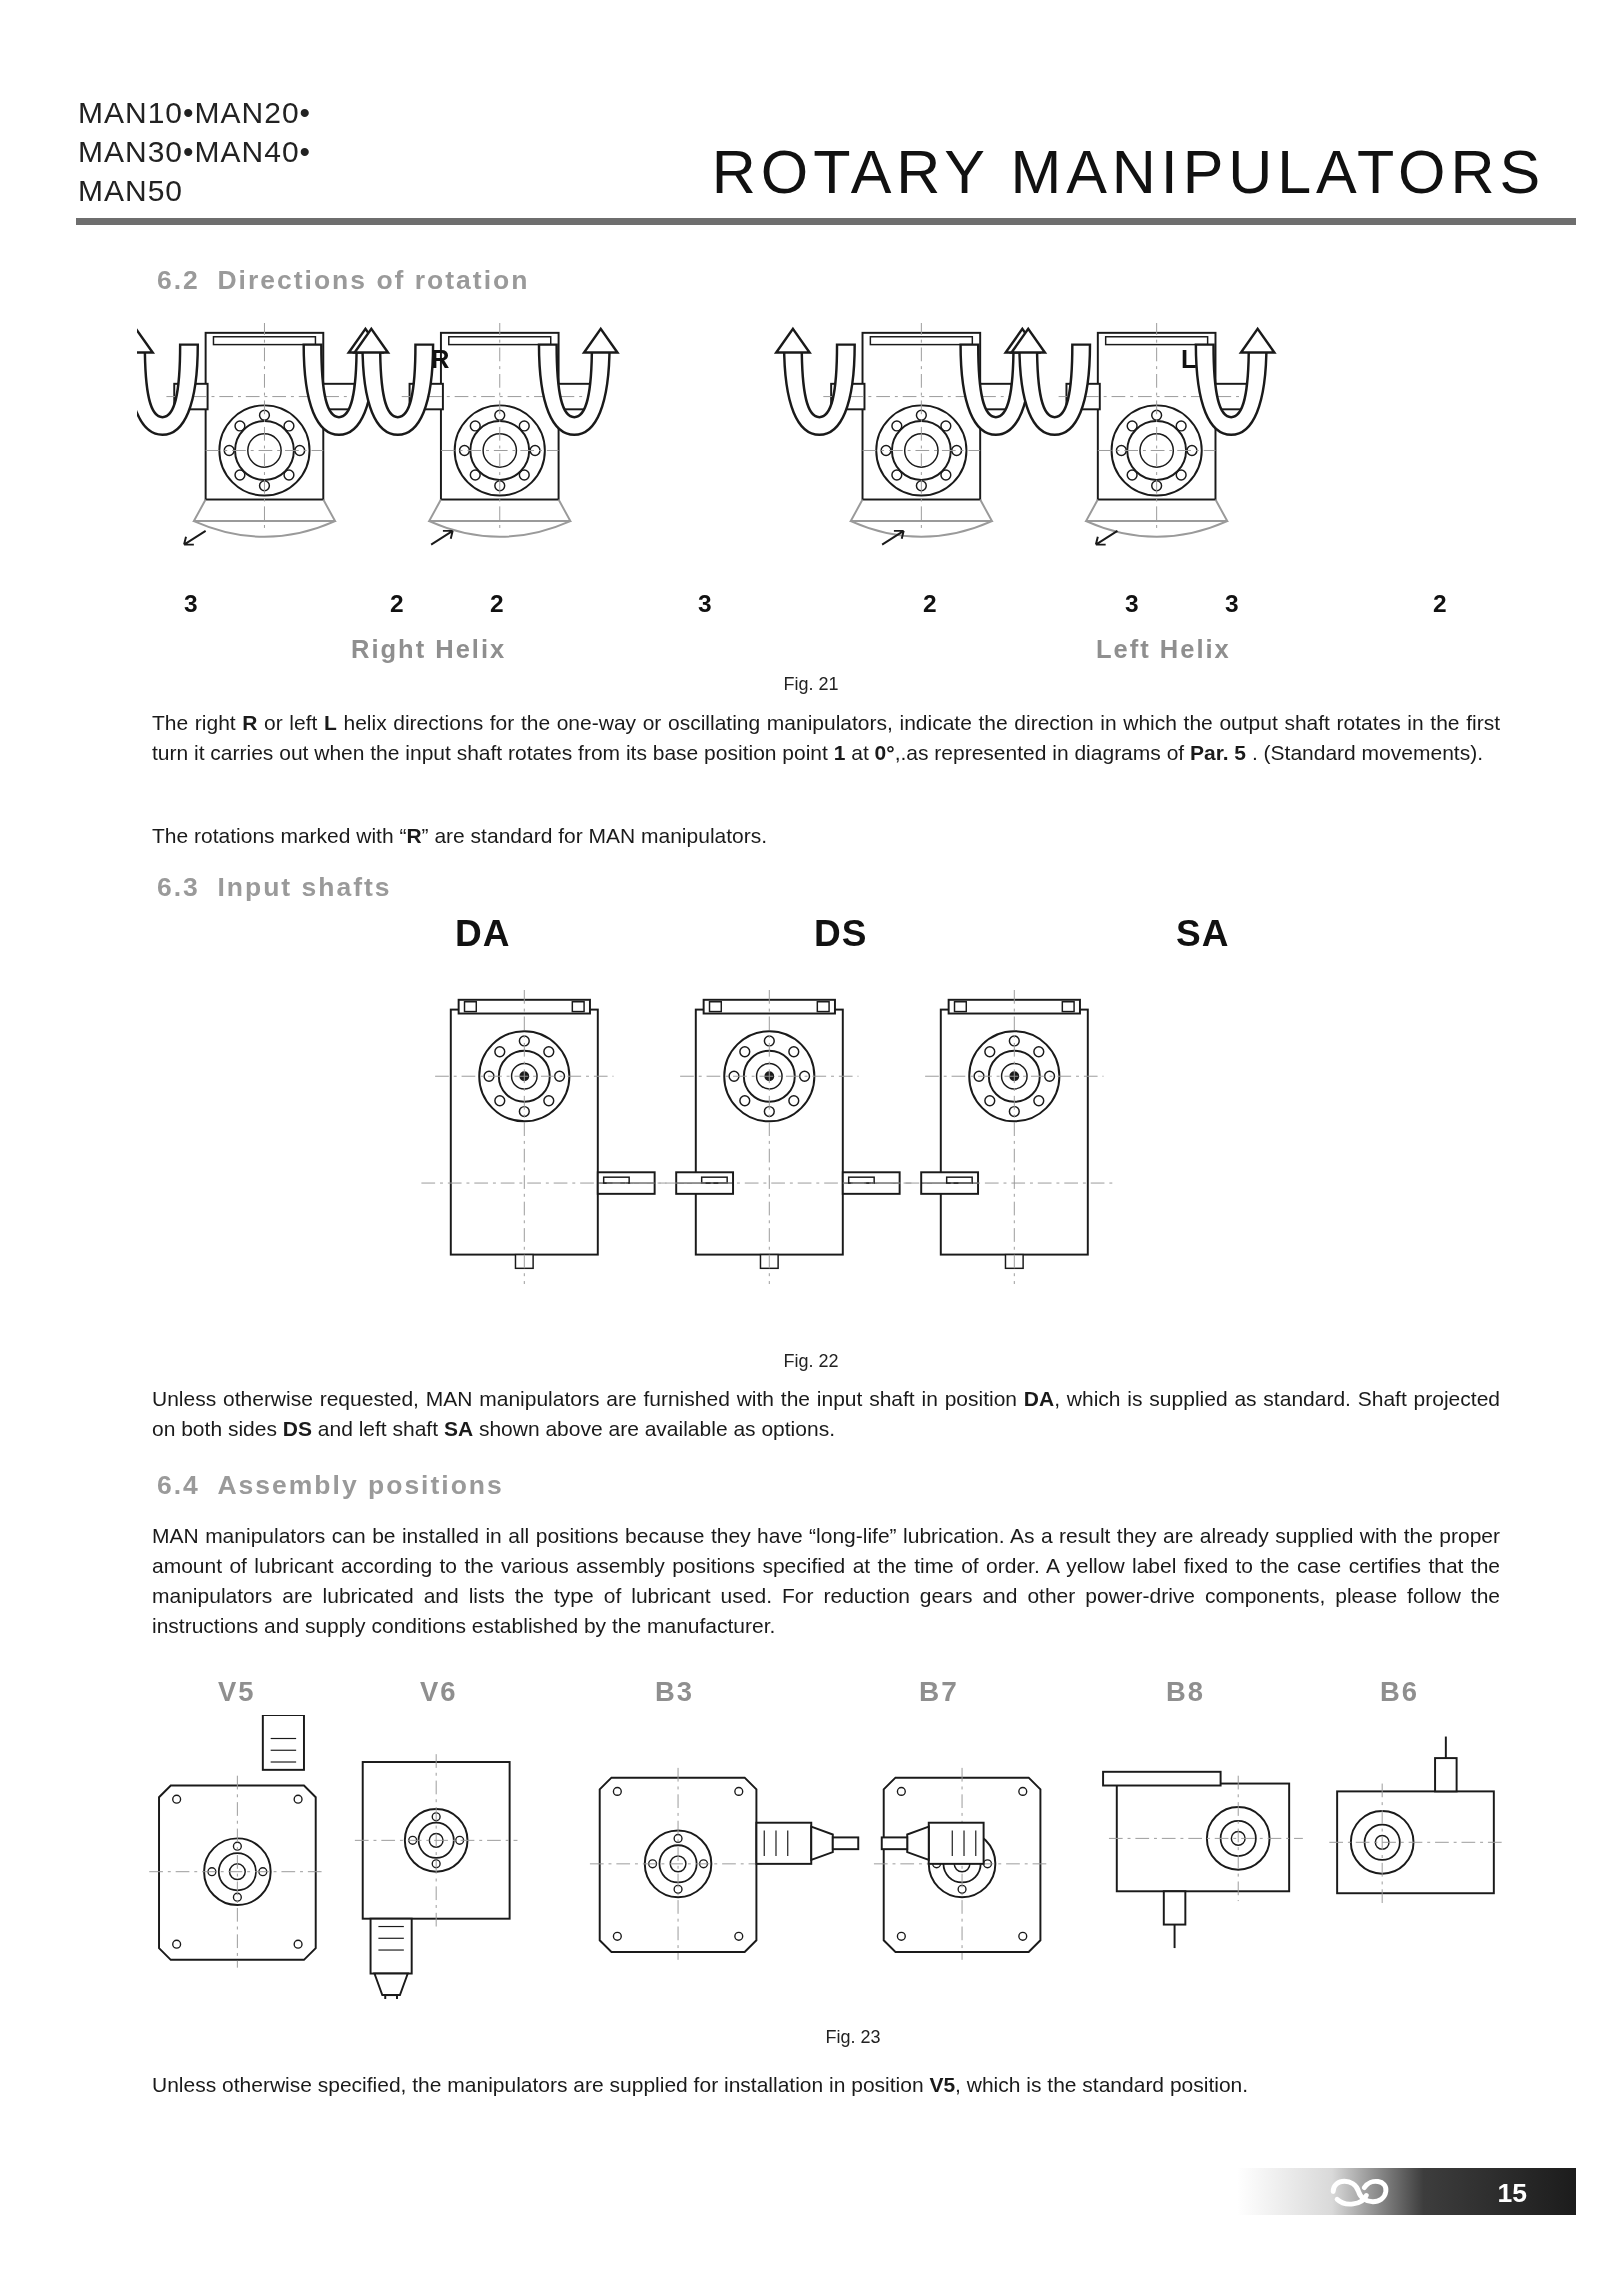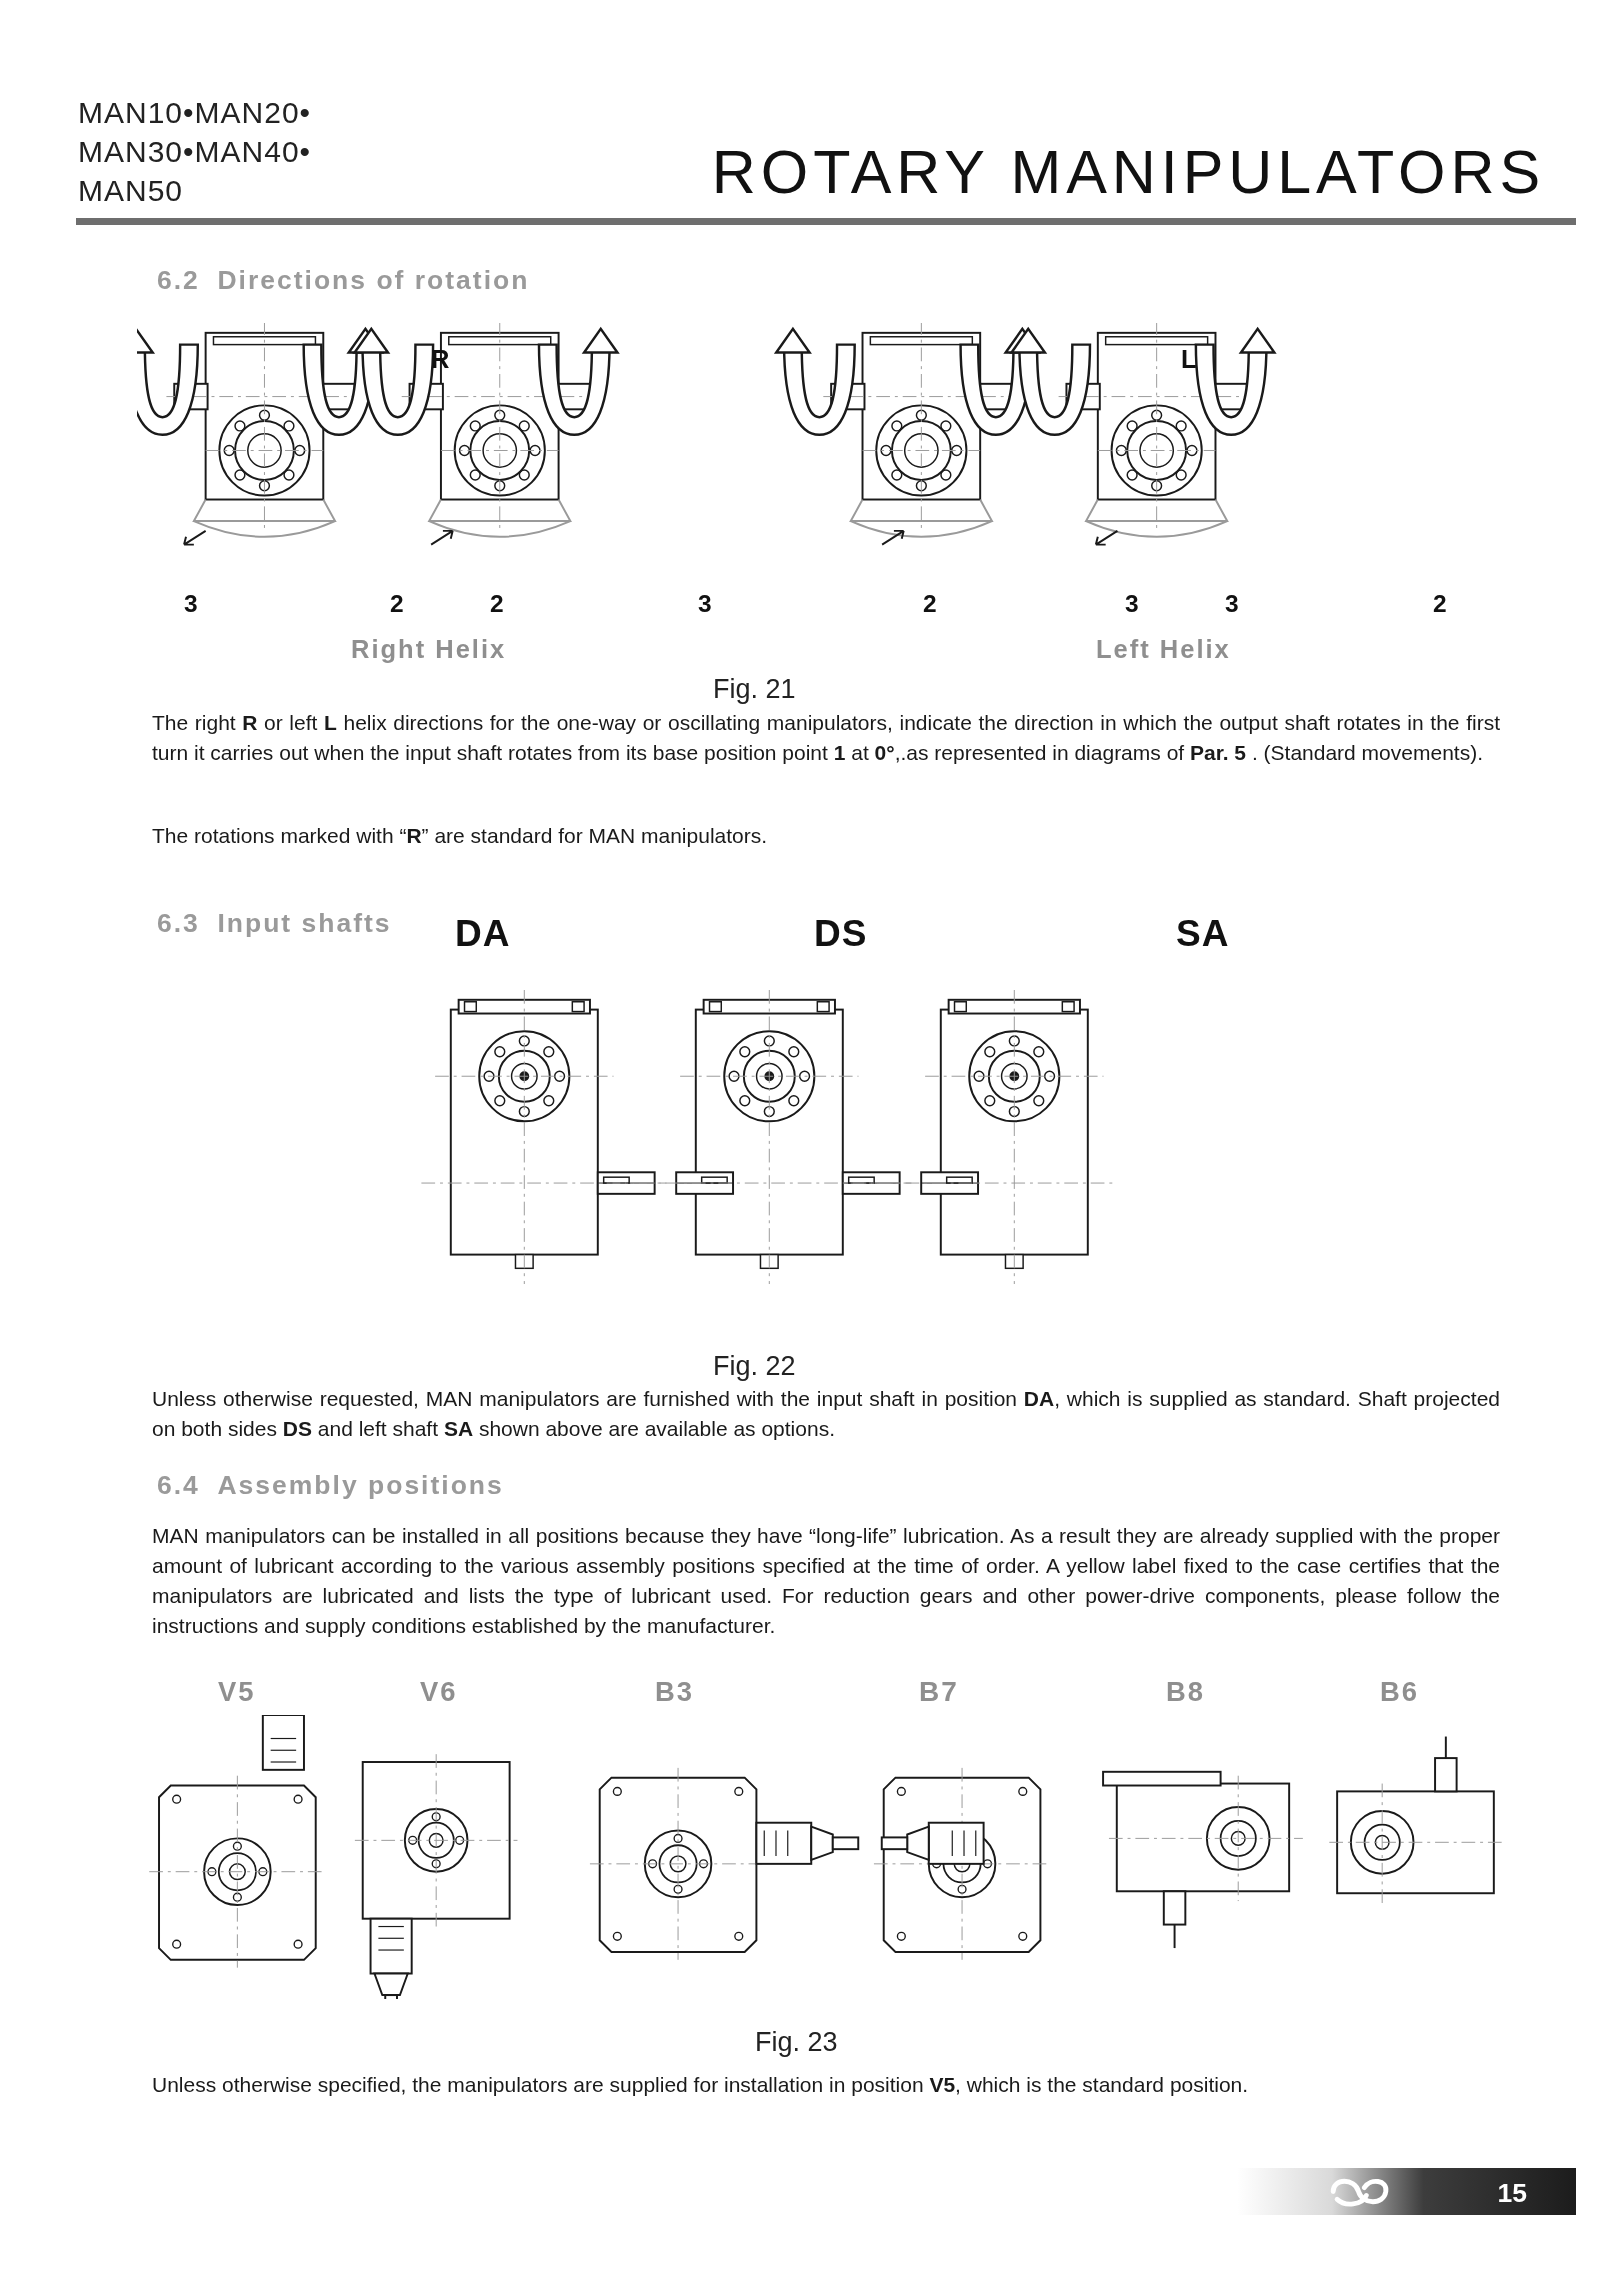--- a/index.html
+++ b/index.html
@@ -48,23 +48,23 @@
   .para{
     position:absolute;
     font-size:21px;
     line-height:30px;
     color:#1a1a1a;
     text-align:justify;
   }
   .para b{font-weight:bold;}
   .fig-cap{
     position:absolute;
-    font-size:27px;
+    font-size:18px;
     color:#222;
-    text-align:left;
+    text-align:center;
     width:196px;
   }
 
   
   .lbl{
     position:absolute;
     font-weight:bold;
     color:#8f8f8f;
     letter-spacing:2px;
     white-space:nowrap;
@@ -203,21 +203,21 @@
   <div class="lbl lbl-dark" style="left:1433px;top:590px;font-size:24.5px;">2</div>
 
   <div class="lbl" style="left:351px;top:635px;font-size:25.5px;">Right  Helix</div>
   <div class="lbl" style="left:1096px;top:635px;font-size:25.5px;">Left  Helix</div>
 
   <div class="fig-cap" style="left:713px;top:674px;">Fig. 21</div>
 
   <div class="para" style="left:152px;top:708px;width:1348px;">The right <b>R</b> or left <b>L</b> helix directions for the one-way or oscillating manipulators, indicate the direction in which the output shaft rotates in the first turn it carries out when the input shaft rotates from its base position point <b>1</b> at <b>0°</b>,.as represented in diagrams of <b>Par. 5</b> . (Standard movements).</div>
   <div class="para" style="left:152px;top:821px;width:1348px;">The rotations marked with “<b>R</b>” are standard for MAN manipulators.</div>
 
-  <div class="sec-h" style="left:157px;top:872px;margin-top:36px;">
+  <div class="sec-h" style="left:157px;top:872px;">
     <span class="sec-num">6.3</span><span>Input shafts</span>
   </div>
 
   <div class="lbl lbl-dark" style="left:455px;top:913px;font-size:37px;letter-spacing:1px;">DA</div>
   <div class="lbl lbl-dark" style="left:814px;top:913px;font-size:37px;letter-spacing:1px;">DS</div>
   <div class="lbl lbl-dark" style="left:1176px;top:913px;font-size:37px;letter-spacing:1px;">SA</div>
 
   <div class="diagram" style="left:392px;top:980px;">
     <svg width="784" height="314" viewBox="0 0 800 320">
       <defs>

